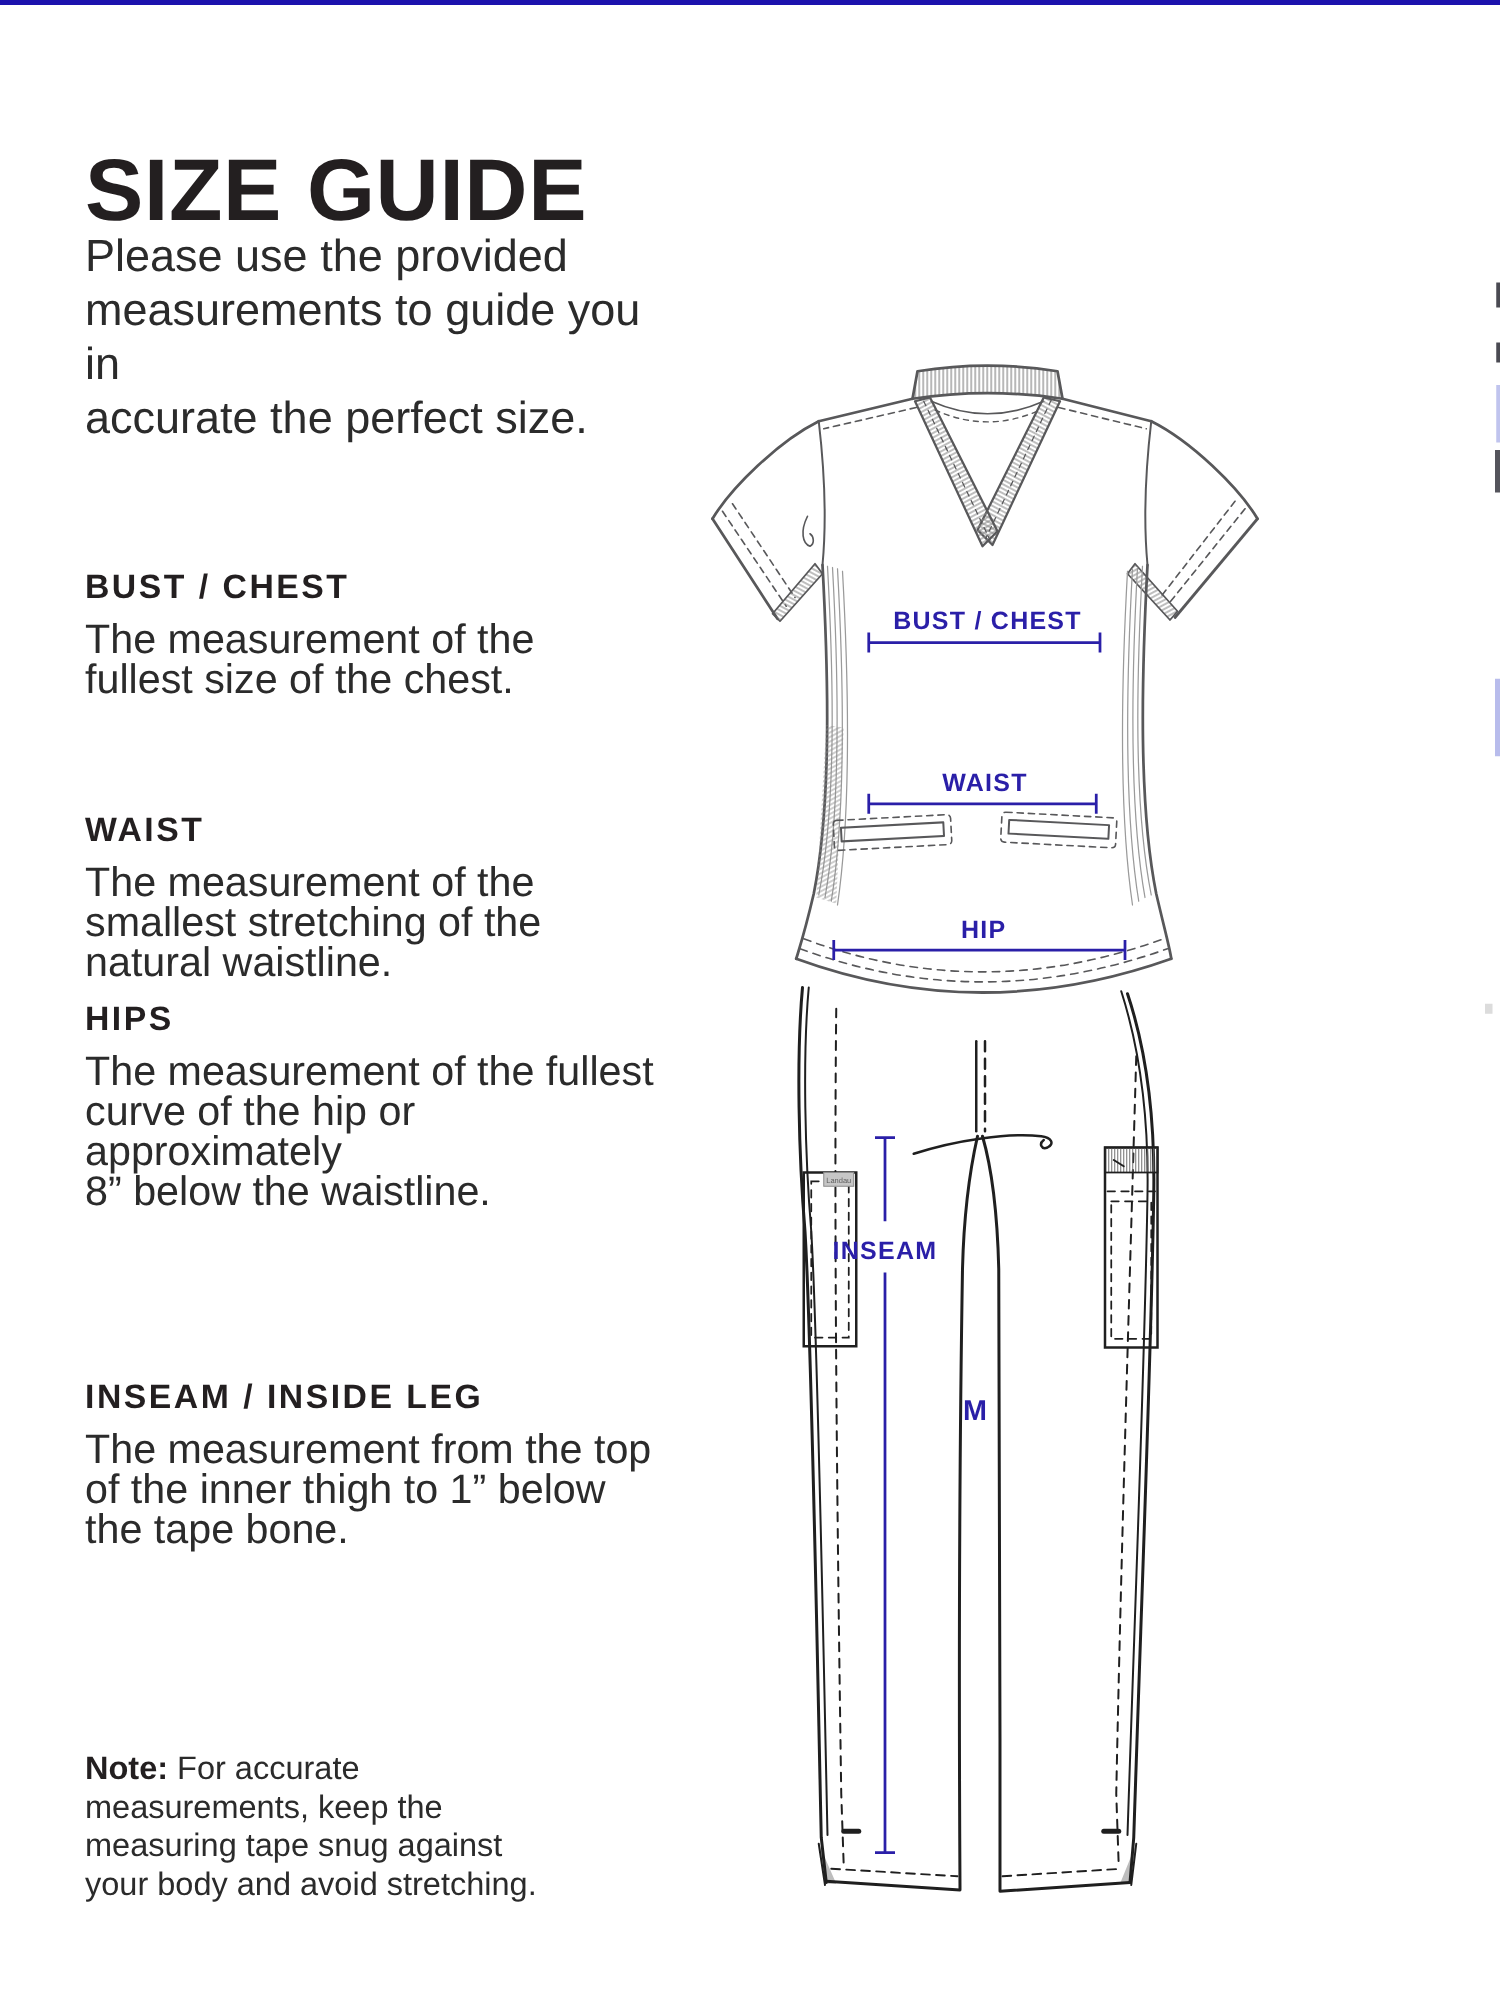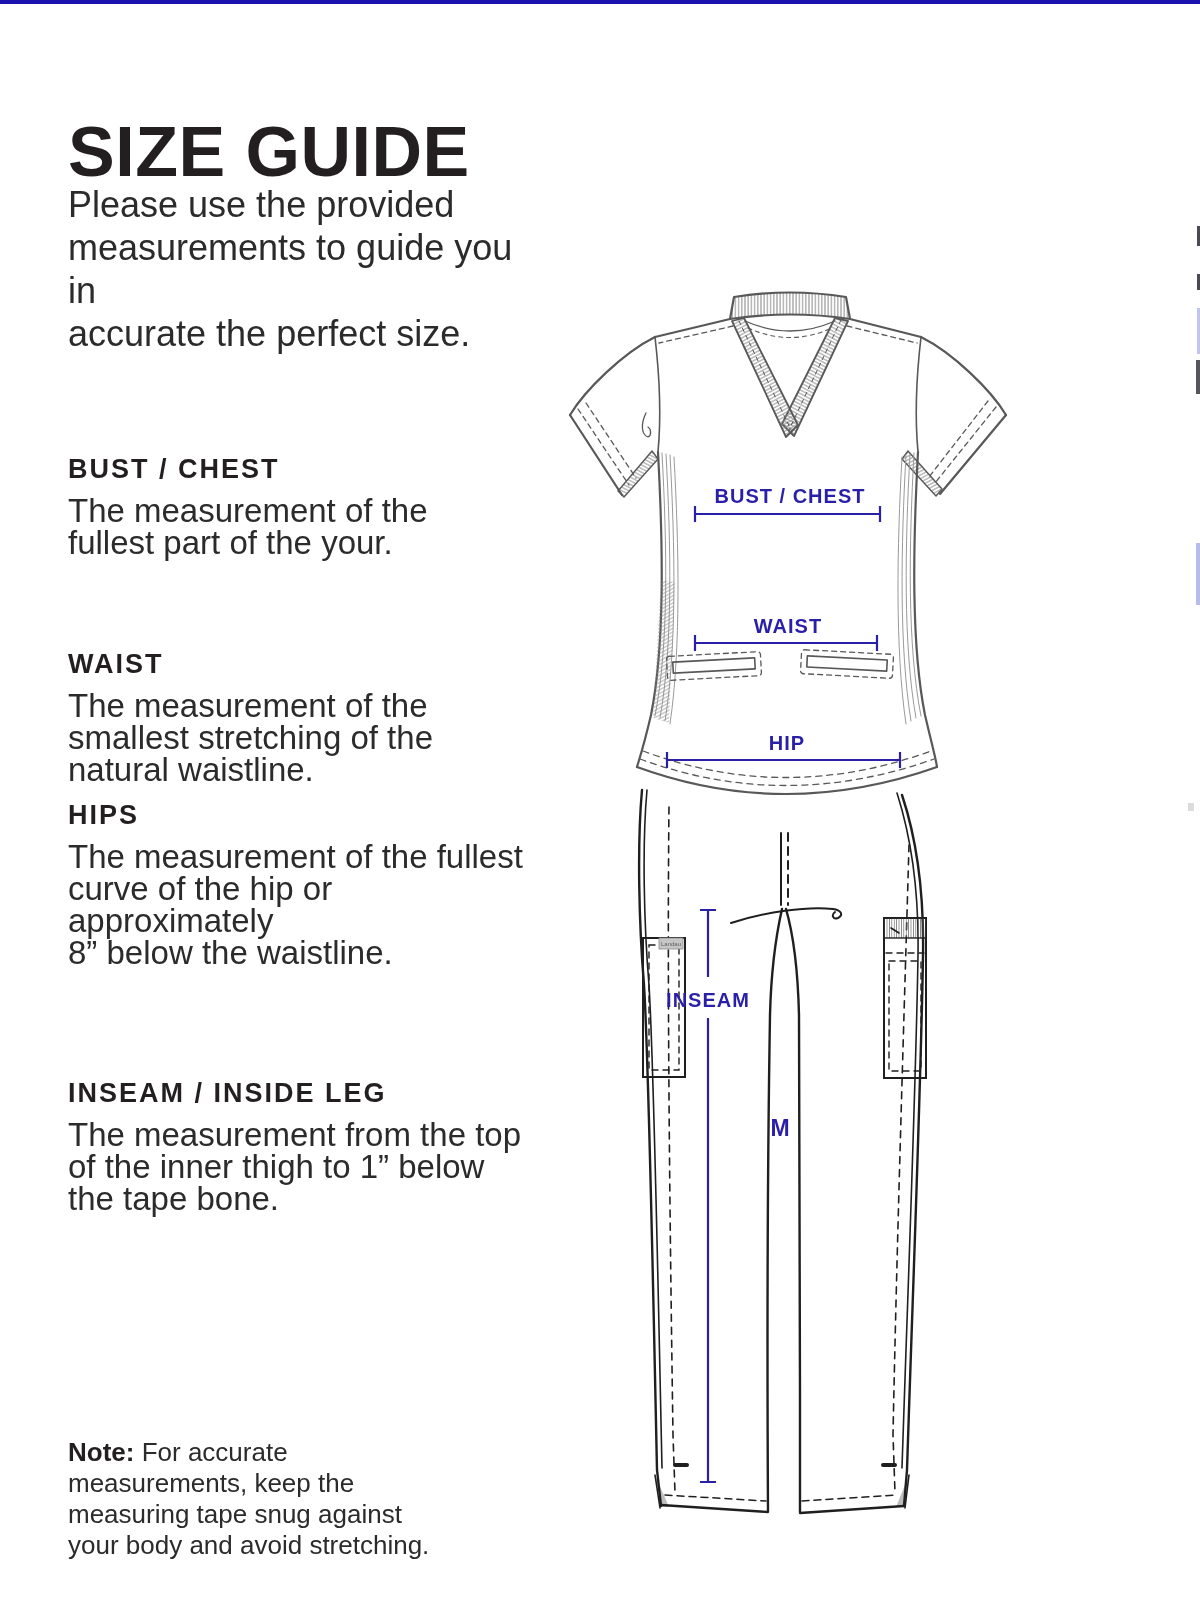--- a/index.html
+++ b/index.html
@@ -4,22 +4,22 @@
 <style>
   html,body{margin:0;padding:0;background:#ffffff;}
   #page{position:relative;width:1200px;height:1600px;background:#ffffff;overflow:hidden;
         font-family:"Liberation Sans",sans-serif;color:#2b2b2b;}
   #top-border{position:absolute;left:0;top:0;width:1200px;height:4px;}
   .col{position:absolute;left:68px;width:470px;}
   #page-title{top:70px;font-size:70px;font-weight:700;color:#231f20;letter-spacing:.5px;line-height:1;}
   #intro{top:183px;font-size:36px;line-height:43px;color:#2b2b2b;}
   .section .sec-heading{font-size:27px;font-weight:700;color:#231f20;letter-spacing:2px;margin-bottom:10px;}
   .section .sec-line{font-size:33px;line-height:32px;color:#2b2b2b;}
-  #sec-bust{top:454px;} #sec-waist{top:649px;} #sec-hips{top:800px;} #sec-inseam{top:1078px;}
-  #note{top:1437px;font-size:26px;line-height:31px;color:#2b2b2b;}
+  #sec-bust{top:454px;} #sec-waist{top:649px;} #sec-hips{top:800px;} #sec-inseam{top:1102px;}
+  #note{top:1399px;font-size:26px;line-height:31px;color:#2b2b2b;}
   #note b{color:#231f20;}
   #diagram{position:absolute;left:545px;top:285px;width:470px;height:1245px;}
   .edge-mark{position:absolute;}
   svg text{font-family:"Liberation Sans",sans-serif;}
   .anno-label{font-size:20px;font-weight:700;letter-spacing:1px;}
   .size-label{font-size:23px;font-weight:700;}
   .tag-label{font-size:6px;fill:#5e5e5e;}
 </style>
 </head>
 <body>
@@ -31,21 +31,21 @@
 
   <div id="intro" class="col">
     <div>Please use the provided</div>
     <div>measurements to guide you in</div>
     <div>accurate the perfect size.</div>
   </div>
 
   <div id="sec-bust" class="col section">
     <div class="sec-heading">BUST / CHEST</div>
     <div class="sec-line">The measurement of the</div>
-    <div class="sec-line">fullest part of the your.</div>
+    <div class="sec-line">fullest size of the chest.</div>
   </div>
 
   <div id="sec-waist" class="col section">
     <div class="sec-heading">WAIST</div>
     <div class="sec-line">The measurement of the</div>
     <div class="sec-line">smallest stretching of the</div>
     <div class="sec-line">natural waistline.</div>
   </div>
 
   <div id="sec-hips" class="col section">

